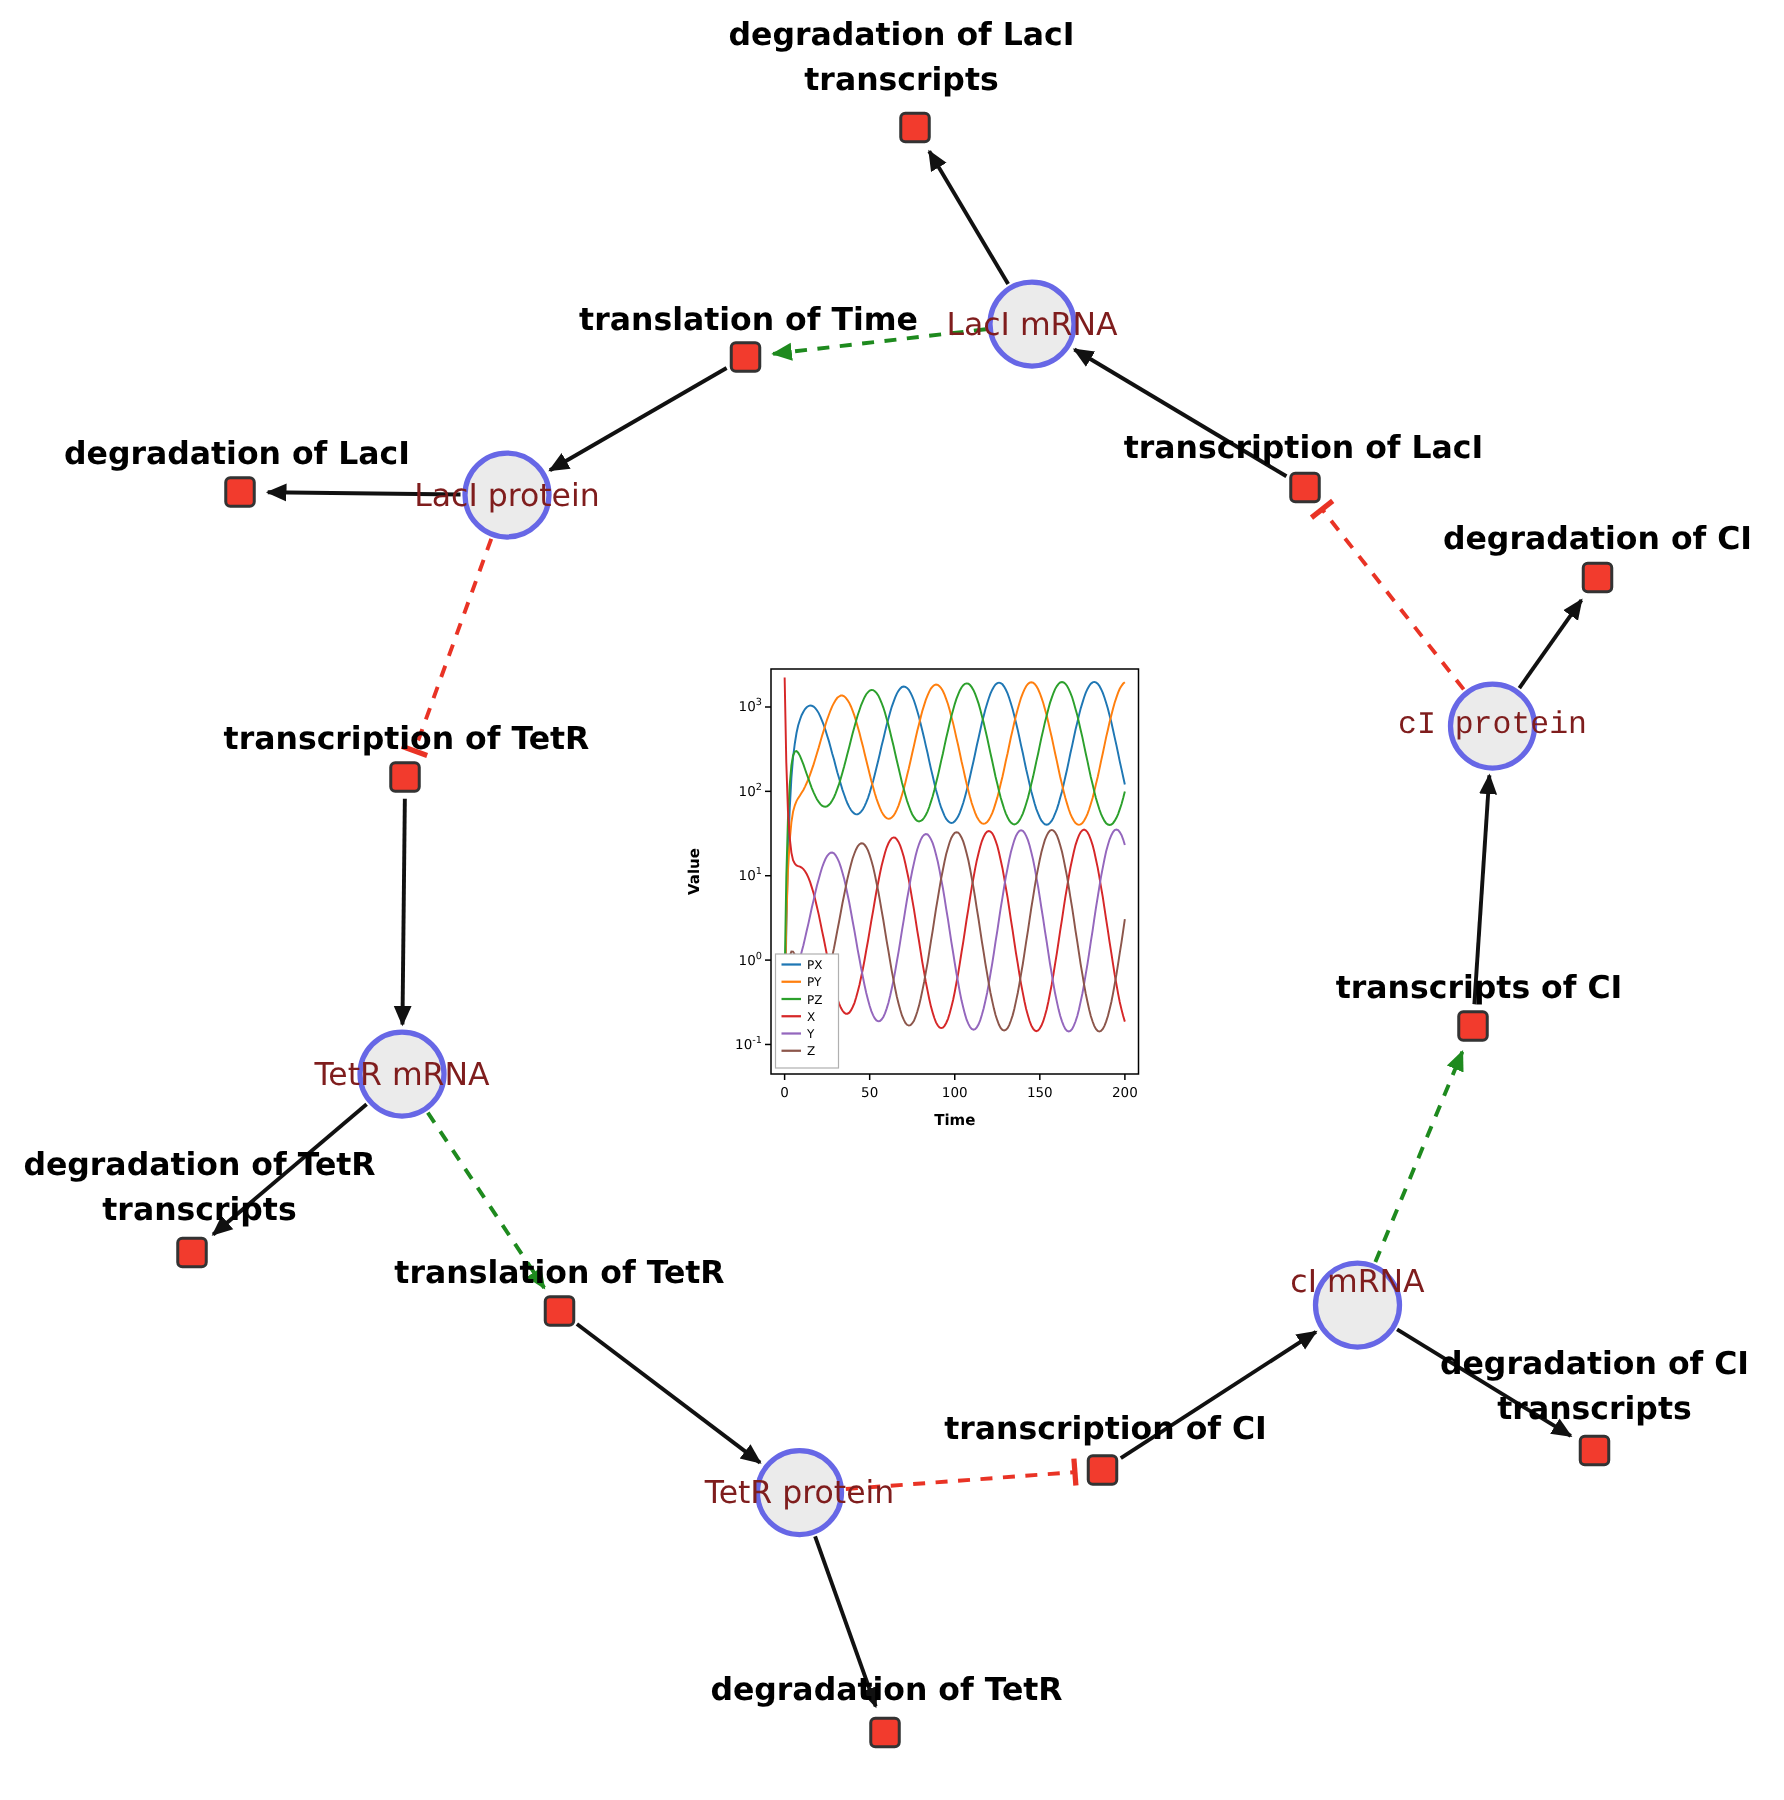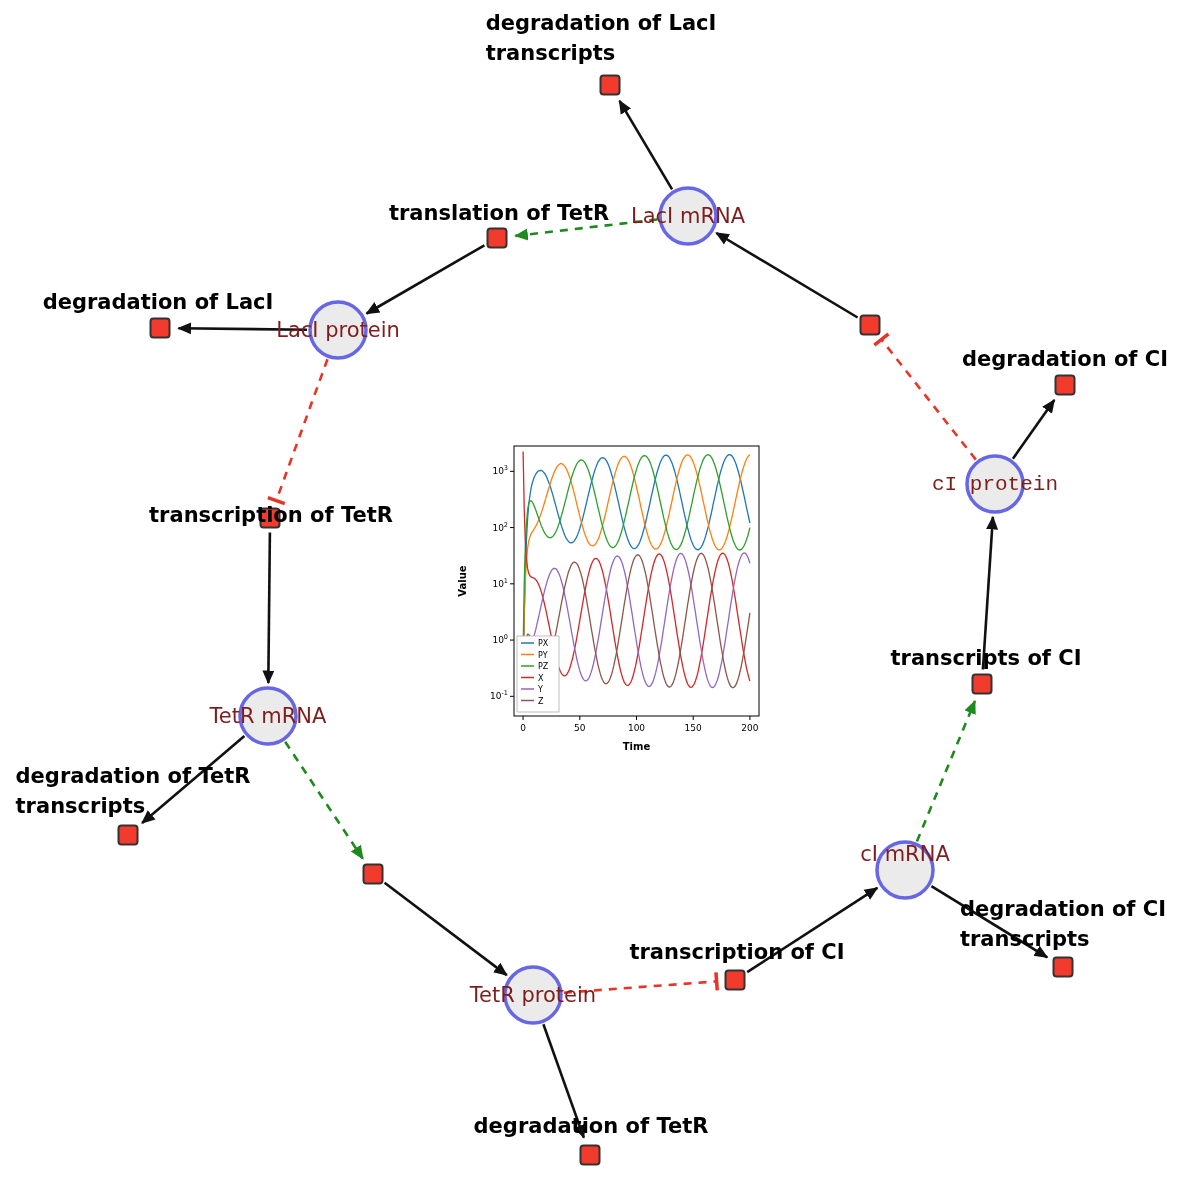--- a/index.html
+++ b/index.html
@@ -1,21 +1,21 @@
 <!DOCTYPE html>
 <html><head>
 <meta charset="utf-8">
 <style>
   html,body{margin:0;padding:0;background:#fff;font-family:"DejaVu Sans","Liberation Sans",sans-serif;}
   .stage{position:relative;width:1189px;height:1200px;background:#fff;overflow:hidden;}
   #network-svg{position:absolute;left:0;top:0;}
   #labels-layer{position:absolute;left:0;top:0;width:1189px;height:1200px;pointer-events:none;}
   .species-label{position:absolute;transform:translate(-50%,-50%);font-size:21px;color:#7f1d1d;white-space:nowrap;}
   .reaction-label{position:absolute;transform:translateX(-50%);font-size:21px;font-weight:bold;color:#000;
-                  text-align:left;line-height:30px;white-space:nowrap;}
+                  text-align:center;line-height:30px;white-space:nowrap;}
   #chart-inset{position:absolute;left:452px;top:438px;width:315px;height:332px;background:#fff;}
   .edge{fill:none;stroke-width:2.6px;}
   .edge-modifier,.edge-inhibition{stroke-dasharray:8 7;}
   .tick-label{font-size:9px;fill:#000;}
   .legend-label{font-size:8px;fill:#000;}
   .axis-label{font-size:10px;font-weight:bold;fill:#000;}
 </style>
 </head>
 <body>
 
@@ -80,34 +80,40 @@
       <div class="species-label" style="left: 338px; top: 330px;">LacI protein</div>
       <div class="species-label" style="left: 995px; top: 484px; font-family: Liberation Mono, monospace;">cI protein</div>
       <div class="species-label" style="left: 268px; top: 716px;">TetR mRNA</div>
       <div class="species-label" style="left: 905px; top: 854px;">cI mRNA</div>
       <div class="species-label" style="left: 533px; top: 995px;">TetR protein</div>
       <div class="reaction-label" style="left: 601px; top: 8px;">
         <div>degradation of LacI</div>
         <div>transcripts</div>
       </div>
       <div class="reaction-label" style="left: 499px; top: 198px;">
-        <div>translation of TetR</div>
+        <div>translation of Time</div>
+      </div>
+      <div class="reaction-label" style="left: 869px; top: 283px;">
+        <div>transcription of LacI</div>
       </div>
       <div class="reaction-label" style="left: 158px; top: 287px;">
         <div>degradation of LacI</div>
       </div>
       <div class="reaction-label" style="left: 1065px; top: 344px;">
         <div>degradation of CI</div>
       </div>
-      <div class="reaction-label" style="left: 271px; top: 477px; margin-top: 23px;">
+      <div class="reaction-label" style="left: 271px; top: 477px;">
         <div>transcription of TetR</div>
       </div>
       <div class="reaction-label" style="left: 133px; top: 761px;">
         <div>degradation of TetR</div>
         <div>transcripts</div>
+      </div>
+      <div class="reaction-label" style="left: 373px; top: 833px;">
+        <div>translation of TetR</div>
       </div>
       <div class="reaction-label" style="left: 986px; top: 643px;">
         <div>transcripts of CI</div>
       </div>
       <div class="reaction-label" style="left: 591px; top: 1111px;">
         <div>degradation of TetR</div>
       </div>
       <div class="reaction-label" style="left: 737px; top: 937px;">
         <div>transcription of CI</div>
       </div>

